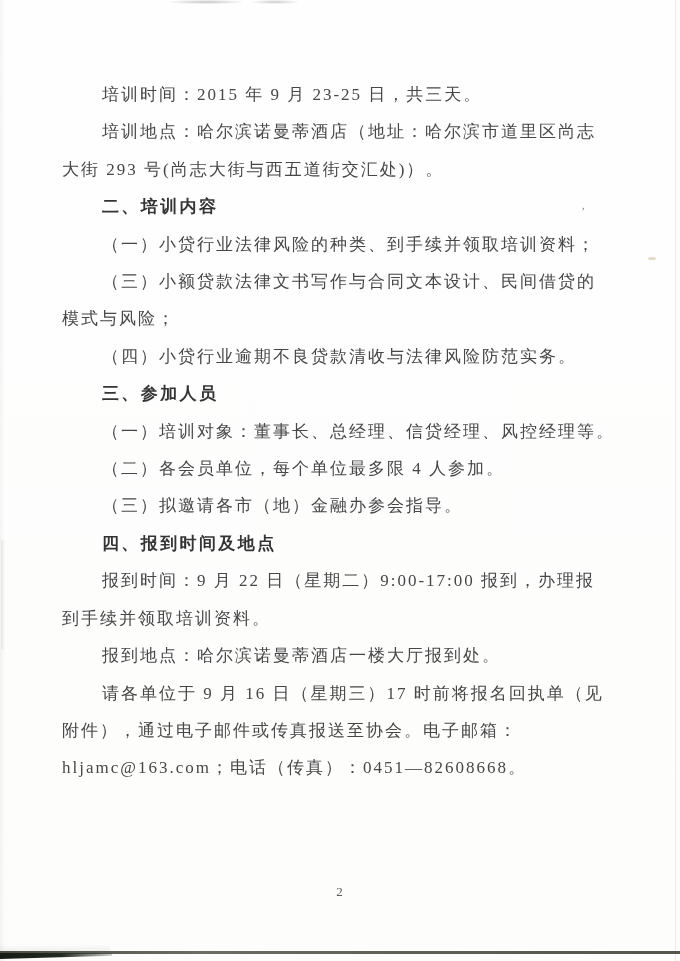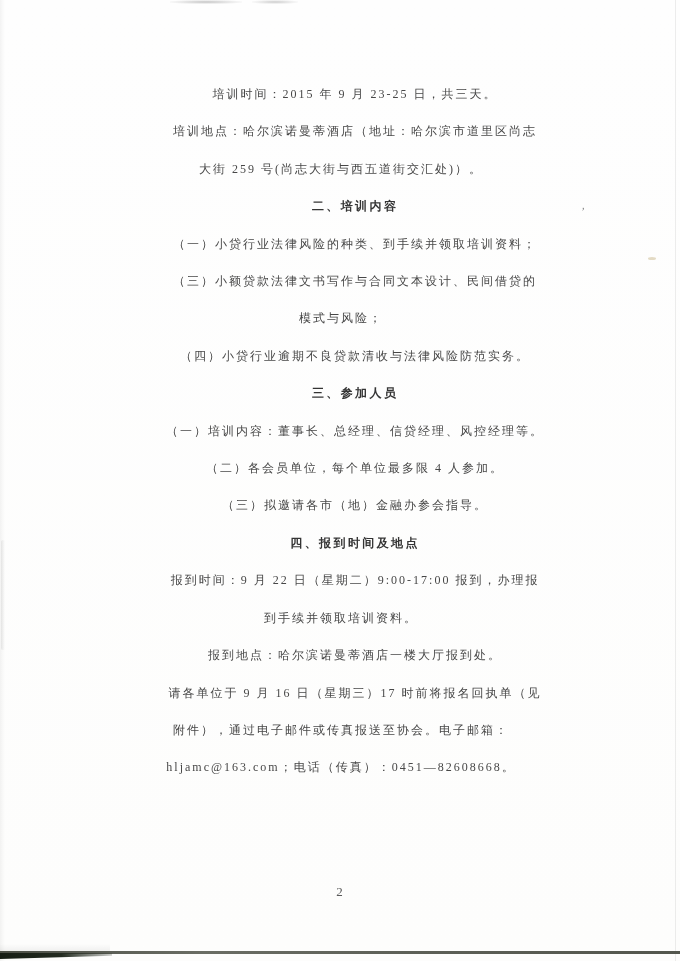--- a/index.html
+++ b/index.html
@@ -19,27 +19,27 @@
   }
   
   .content {
     position: absolute;
     left: 62px;
     top: 76px;
     width: 558px;
   }
   .content p {
     margin: 0;
-    font-size: 12px;
+    font-size: 17px;
     line-height: 37.4px;
     letter-spacing: 2px;
     color: #474747;
     text-indent: 2.35em;
     white-space: pre-wrap;
-    text-align: center;
+    text-align: left;
   }
   .content p.heading {
     font-weight: bold;
     color: #343434;
     letter-spacing: 2.4px;
   }
   
   .footer {
     position: absolute;
     top: 882px;
@@ -111,28 +111,28 @@
   <div class="artifact edge-left"></div>
   <div class="artifact edge-left-dark"></div>
   <div class="artifact edge-right"></div>
   <div class="artifact bottom-shadow"></div>
   <div class="artifact bottom-line"></div>
   <div class="artifact bottom-wedge"></div>
 
   <main class="content" id="content">
       <p class="body">培训时间：2015 年 9 月 23-25 日，共三天。</p>
       <p class="body">培训地点：哈尔滨诺曼蒂酒店（地址：哈尔滨市道里区尚志
-大街 259 号(尚志大街与西五道街交汇处)）。</p>
+大街 293 号(尚志大街与西五道街交汇处)）。</p>
       <p class="heading">二、培训内容</p>
       <p class="body">（一）小贷行业法律风险的种类、到手续并领取培训资料；</p>
       <p class="body">（三）小额贷款法律文书写作与合同文本设计、民间借贷的
 模式与风险；</p>
       <p class="body">（四）小贷行业逾期不良贷款清收与法律风险防范实务。</p>
       <p class="heading">三、参加人员</p>
-      <p class="body">（一）培训内容：董事长、总经理、信贷经理、风控经理等。</p>
+      <p class="body">（一）培训对象：董事长、总经理、信贷经理、风控经理等。</p>
       <p class="body">（二）各会员单位，每个单位最多限 4 人参加。</p>
       <p class="body">（三）拟邀请各市（地）金融办参会指导。</p>
       <p class="heading">四、报到时间及地点</p>
       <p class="body">报到时间：9 月 22 日（星期二）9:00-17:00 报到，办理报
 到手续并领取培训资料。</p>
       <p class="body">报到地点：哈尔滨诺曼蒂酒店一楼大厅报到处。</p>
       <p class="body">请各单位于 9 月 16 日（星期三）17 时前将报名回执单（见
 附件），通过电子邮件或传真报送至协会。电子邮箱：
 hljamc@163.com；电话（传真）：0451—82608668。</p>
     </main>

